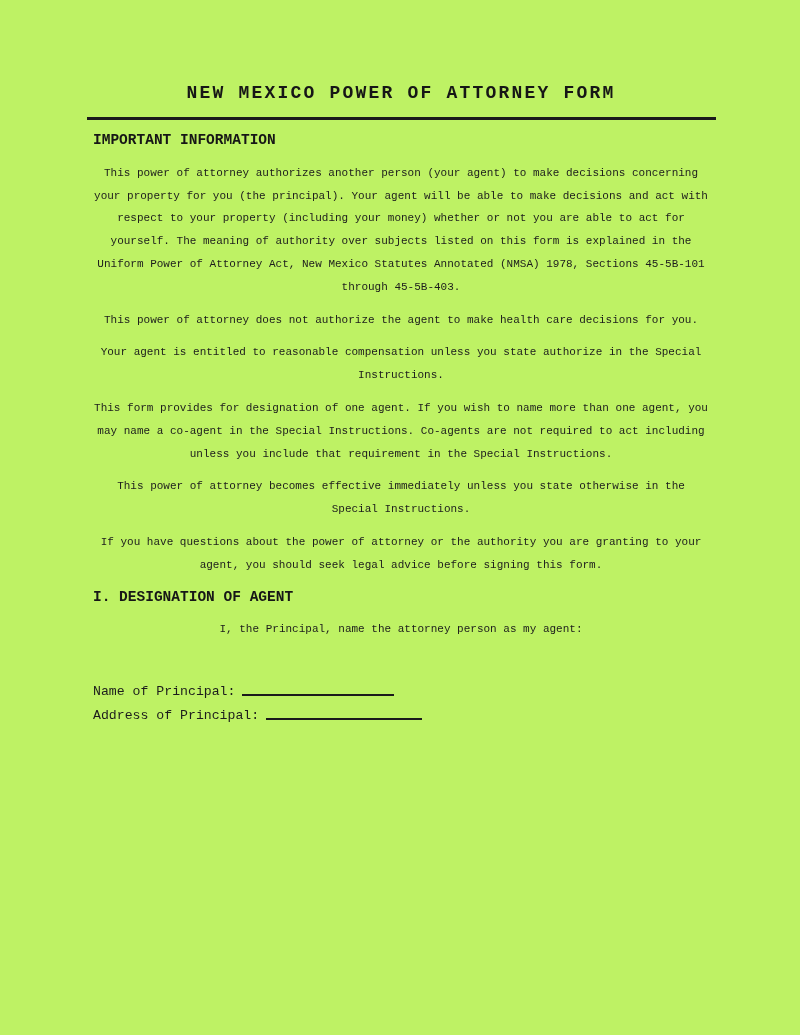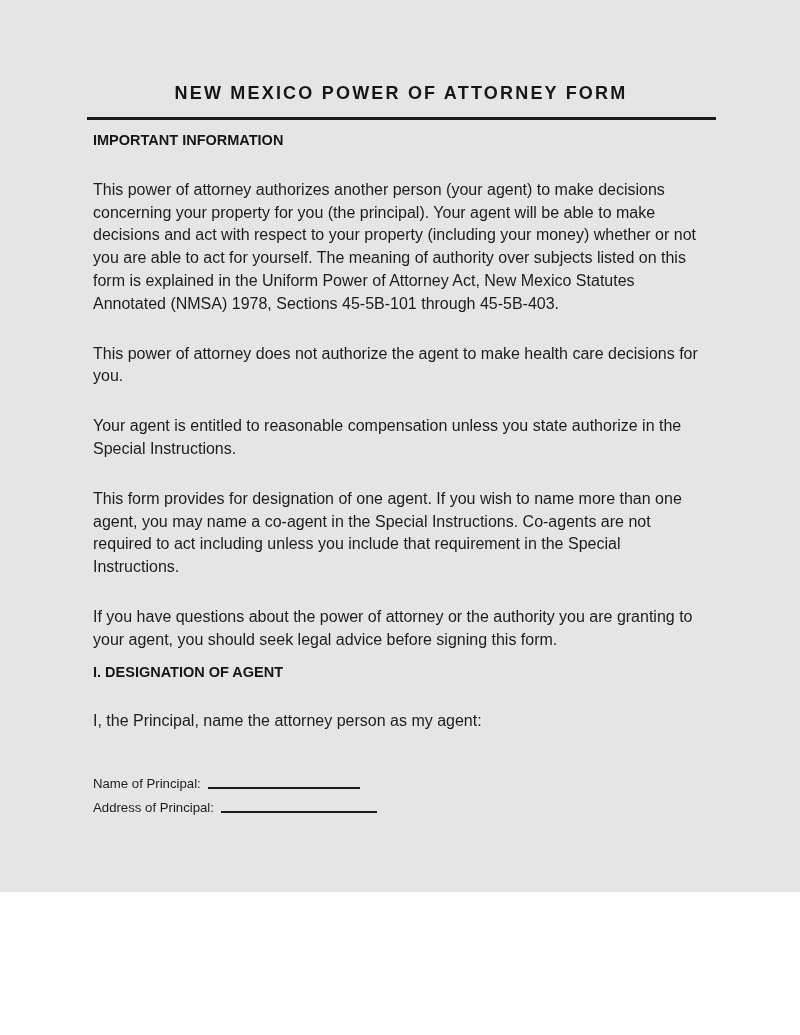--- a/index.html
+++ b/index.html
@@ -3,24 +3,24 @@
 <meta charset="utf-8">
 <style>
   html, body {
     margin: 0;
     padding: 0;
     background: #ffffff;
   }
   .page {
     position: relative;
     width: 800px;
-    height: 892px;
-    background: #e5e5e5;
+    height: 1035px;
+    background: #bef264;
     overflow: hidden;
-    font-family: Liberation Sans, sans-serif;
+    font-family: Liberation Mono, monospace;
     color: #1c1c1c;
   }
   .content {
     padding-left: 93px;
     width: 616px;
   }
   .doc-title {
     margin: 0;
     padding-top: 82px;
     font-size: 18px;
@@ -40,24 +40,24 @@
     margin: 0;
     margin-top: 9px;
     font-size: 14.5px;
     line-height: 22.8px;
     font-weight: bold;
     color: #161616;
   }
   .section-heading.second {
   }
   .para {
-    margin: 27px 0 0 0;
-    font-size: 16px;
+    margin: 10px 0 0 0;
+    font-size: 11px;
     line-height: 22.8px;
-    text-align: left;
+    text-align: center;
   }
   .fields {
     margin-top: 39px;
     font-size: 13.2px;
   }
   .field-row {
     line-height: 23.5px;
     white-space: nowrap;
   }
   .field-label {
@@ -88,20 +88,21 @@
     <p class="para">This power of attorney authorizes another person (your agent) to make decisions concerning your property for you (the principal). Your agent will be able to make decisions and act with respect to your property (including your money) whether or not you are able to act for yourself. The meaning of authority over subjects listed on this form is explained in the Uniform Power of Attorney Act, New Mexico Statutes Annotated (NMSA) 1978, Sections 45-5B-101 through 45-5B-403.</p>
 
     <p class="para">This power of attorney does not authorize the agent to make health care decisions for you.</p>
 
 
     <p class="para">Your agent is entitled to reasonable compensation unless you state authorize in the Special Instructions.</p>
 
     <p class="para">This form provides for designation of one agent. If you wish to name more than one agent, you may name a co-agent in the Special Instructions. Co-agents are not required to act including unless you include that requirement in the Special Instructions.</p>
 
 
+    <p class="para">This power of attorney becomes effective immediately unless you state otherwise in the Special Instructions.</p>
 
     <p class="para">If you have questions about the power of attorney or the authority you are granting to your agent, you should seek legal advice before signing this form.</p>
 
     <h2 class="section-heading second">I. DESIGNATION OF AGENT</h2>
 
     <p class="para">I, the Principal, name the attorney person as my agent:</p>
 
     <div class="fields">
       <div class="field-row">
         <span class="field-label">Name of Principal:</span><span class="blank-line name"></span>

